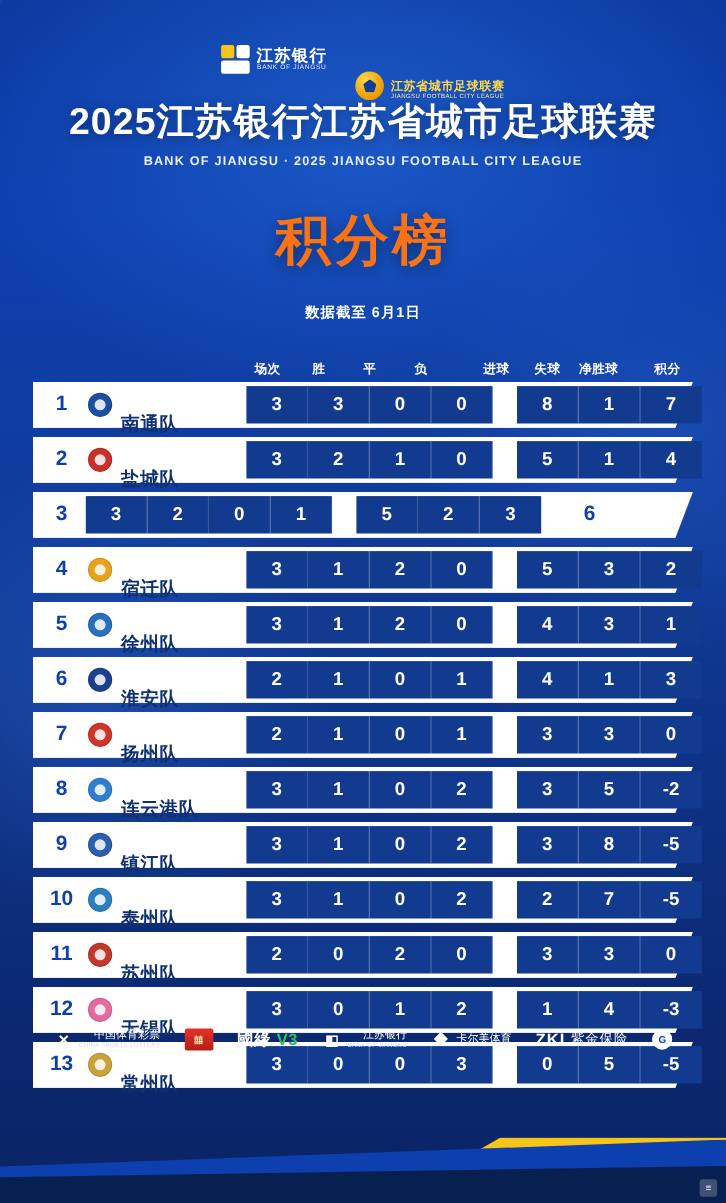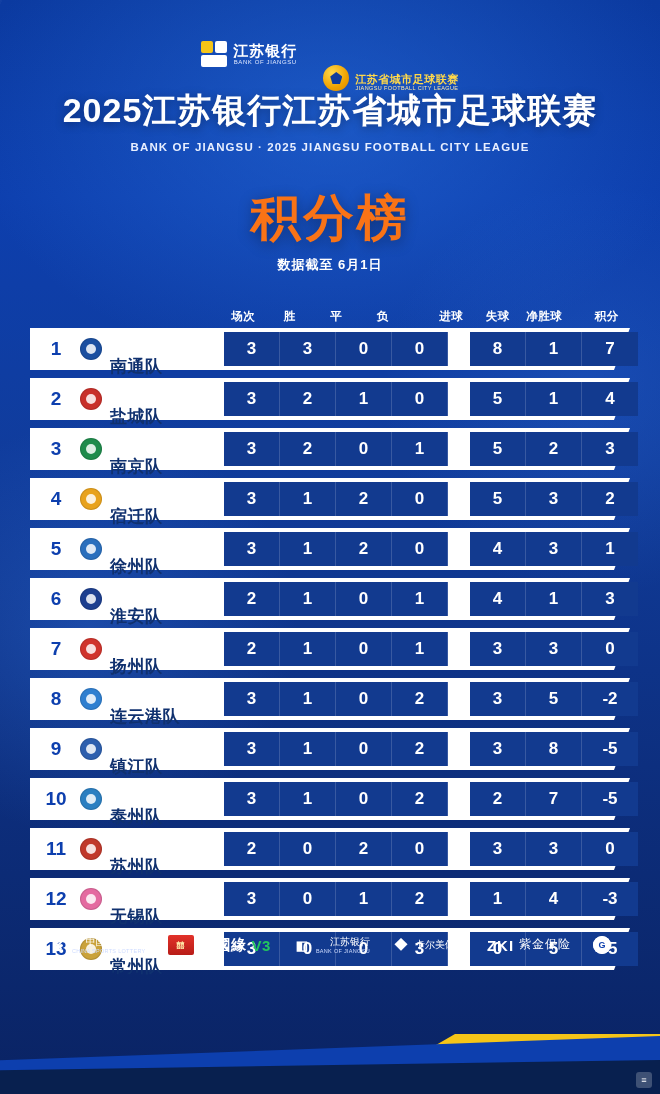--- a/index.html
+++ b/index.html
@@ -138,21 +138,21 @@
   }
   .subtitle-cn {
     margin-top: 32px;
     font-size: 50px;
     font-weight: bold;
     color: #f97316;
     letter-spacing: 3px;
     text-shadow: 0 3px 14px rgba(0,0,0,.4);
   }
   .asof {
-    margin-top: 4px;
+    margin-top: 23px;
     font-size: 13px;
     font-weight: bold;
     color: #ffffff;
     letter-spacing: 1px;
   }
 
   
   .table-wrap {
     margin: 30px auto 0;
     width: 600px;
@@ -459,24 +459,20 @@
             <div class="stat stat-w56">1</div>
             <div class="stat stat-w56" style="border-right: none;">4</div>
           </div>
           <div class="pts">7</div>
         </div>
       </div>
       <div class="row">
         <div class="row-plate"></div>
         <div class="row-inner">
           <div class="rank">3</div>
-          <div class="team">
-            <div class="crest" style="background: rgb(31, 139, 76);"></div>
-            <div class="team-name">南京队</div>
-          </div>
           <div class="stats">
             <div class="stat stat-w56 first-group">3</div>
             <div class="stat stat-w56">2</div>
             <div class="stat stat-w56">0</div>
             <div class="stat stat-w56">1</div>
             <div class="group-gap"></div>
             <div class="stat stat-w56 first-group">5</div>
             <div class="stat stat-w56">2</div>
             <div class="stat stat-w56" style="border-right: none;">3</div>
           </div>

